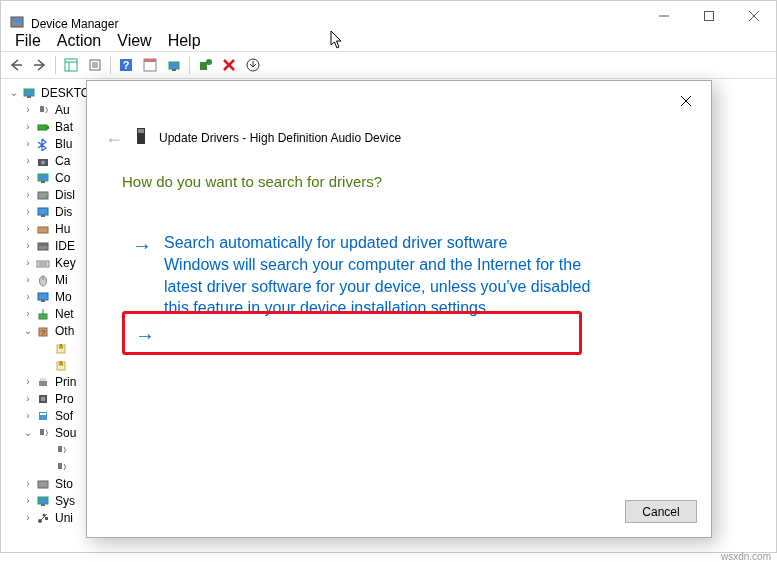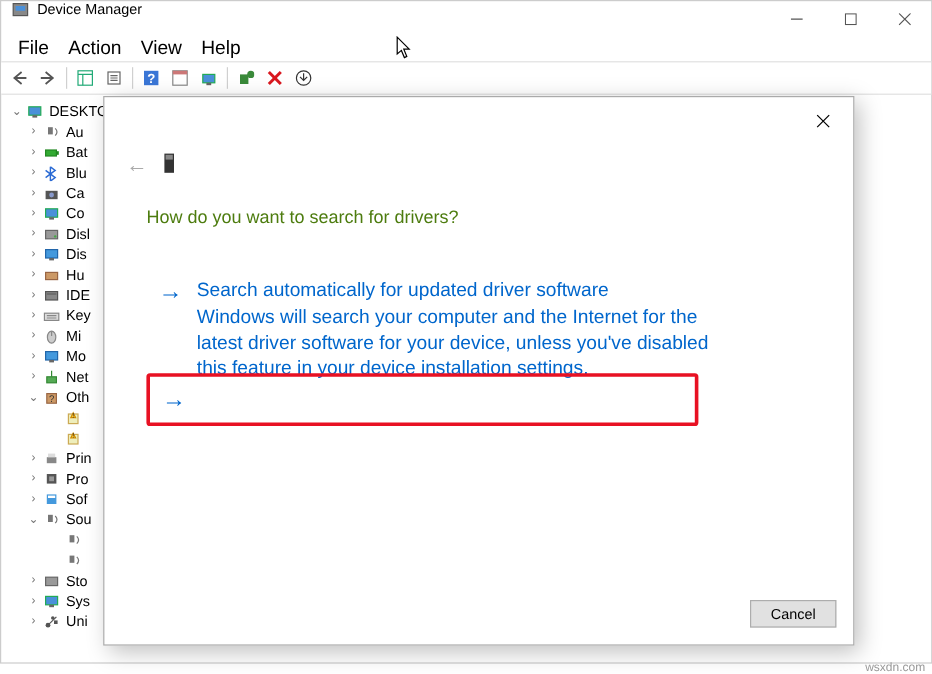--- a/index.html
+++ b/index.html
@@ -2,21 +2,21 @@
 <html><head>
   <meta charset="utf-8">
   <style>
     * { box-sizing: border-box; font-family: "Segoe UI", Tahoma, sans-serif; }
     body { margin: 0; width: 777px; height: 562px; background: #fff; overflow: hidden; position: relative; }
     
     
     .window { width: 777px; height: 553px; border: 1px solid #ccc; background: #fff; position: relative; }
     
     
-    .titlebar { height: 30px; display: flex; align-items: flex-start; padding: 0 0 0 8px; border-bottom: 0; }
+    .titlebar { height: 30px; display: flex; align-items: flex-end; padding: 0 0 0 8px; border-bottom: 0; }
     .titlebar-icon { width: 16px; height: 16px; margin-right: 6px; }
     .titlebar-text { font-size: 12px; color: #000; flex: 1; }
     .wctrl { display: flex; }
     .wctrl div { width: 45px; height: 30px; display: flex; align-items: center; justify-content: center; color: #777; font-size: 14px; cursor: default; }
     .wctrl div svg { width: 10px; height: 10px; }
     
     
     .menubar { height: 20px; display: flex; align-items: center; padding: 0 6px; font-size: 16px; }
     .menubar span { padding: 2px 8px; cursor: default; }
     
@@ -438,20 +438,21 @@
         <line x1="1" y1="1" x2="11" y2="11" stroke="#000"></line>
         <line x1="11" y1="1" x2="1" y2="11" stroke="#000"></line>
       </svg>
   </div>
   <div class="dlg-header">
     <span class="back-arrow">←</span>
     <span><svg width="16" height="20" viewBox="0 0 16 20">
           <rect x="4" y="2" width="8" height="16" fill="#333"></rect>
           <rect x="5" y="3" width="6" height="4" fill="#888"></rect>
         </svg></span>
+    <span>Update Drivers - High Definition Audio Device</span>
   </div>
   <div class="dlg-question">How do you want to search for drivers?</div>
 
   <div class="option opt1">
     <div class="opt-row">
       <div class="opt-arrow">→</div>
       <div class="opt-body">
         <div class="opt-title">Search automatically for updated driver software</div>
         <div class="opt-desc">Windows will search your computer and the Internet for the latest driver software for your device, unless you've disabled this feature in your device installation settings.</div>
       </div>

